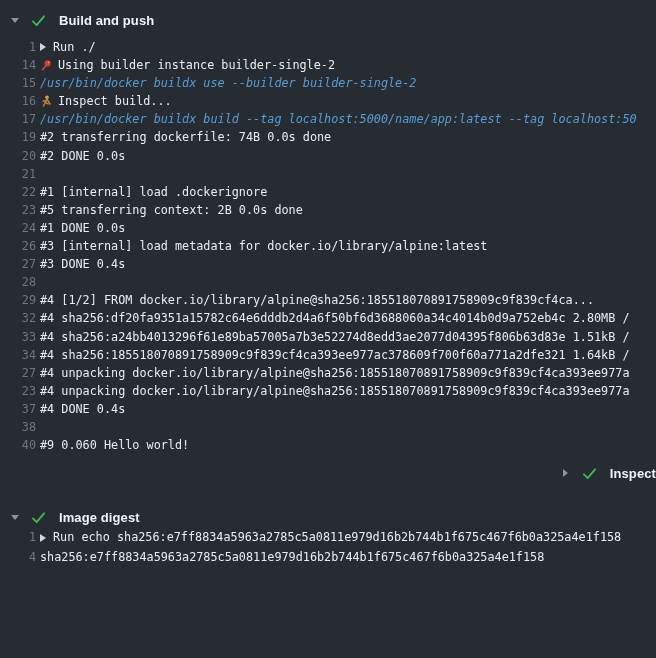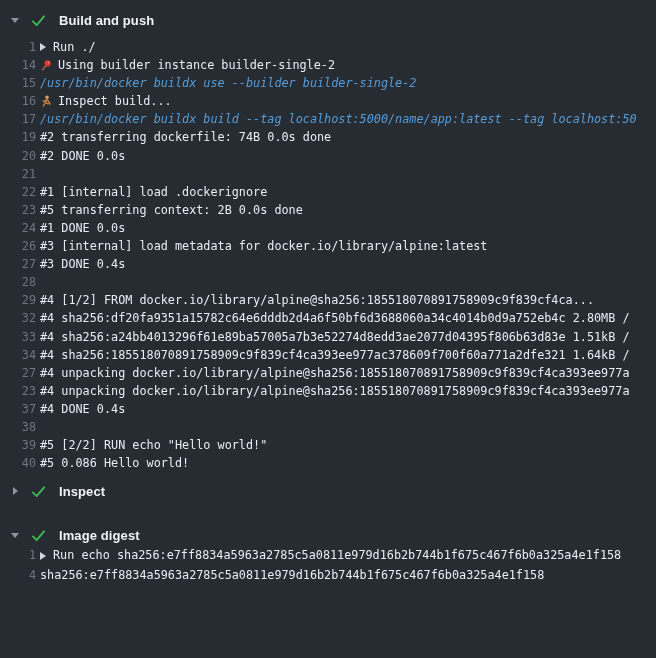--- a/index.html
+++ b/index.html
@@ -93,21 +93,21 @@
     flex: none;
     cursor: pointer;
   }
   .emoji {
     margin-right: 6px;
     flex: none;
     display: inline-flex;
     align-items: center;
   }
   #log-build { margin-top: 8px; }
-  #header-inspect { margin-top: 9px; }
+  #header-inspect { margin-top: 9px; justify-content: flex-end; }
   #header-digest { margin-top: 24px; align-items: center; }
   #log-digest { margin-top: 1px; }
   #header-build { padding-top: 10px; }
 </style>
 </head>
 <body>
 
 <div class="viewer">
 
   <div class="section-header" id="header-build">
@@ -263,29 +263,23 @@
           <span class="txt">#4 DONE 0.4s</span>
         </span>
       </div>
       <div class="row">
         <span class="num">38</span>
         <span class="content">
           <span class="txt"></span>
         </span>
       </div>
       <div class="row">
-        <span class="num">39</span>
-        <span class="content">
-          <span class="txt">#5 [2/2] RUN echo "Hello world!"</span>
-        </span>
-      </div>
-      <div class="row">
         <span class="num">40</span>
         <span class="content">
-          <span class="txt">#5 0.086 Hello world!</span>
+          <span class="txt">#9 0.060 Hello world!</span>
         </span>
       </div>
     </div>
 
   <div class="section-header" id="header-inspect">
     <span class="chev">
         <span class="tri-right"></span>
       </span>
     <span class="check">
       <svg width="15" height="13" viewBox="0 0 16 14">

